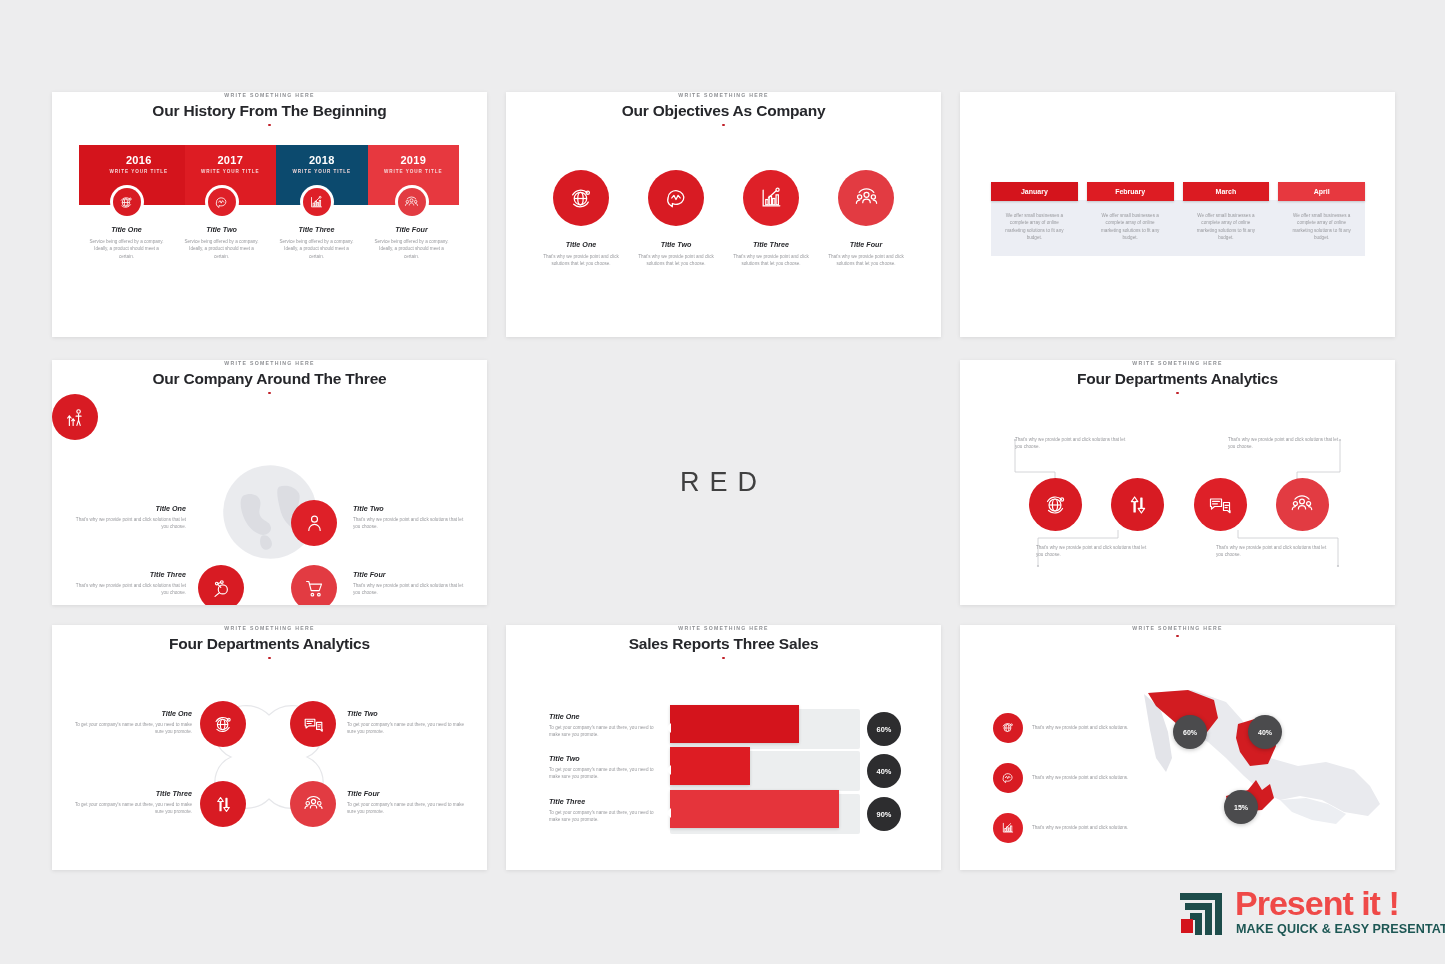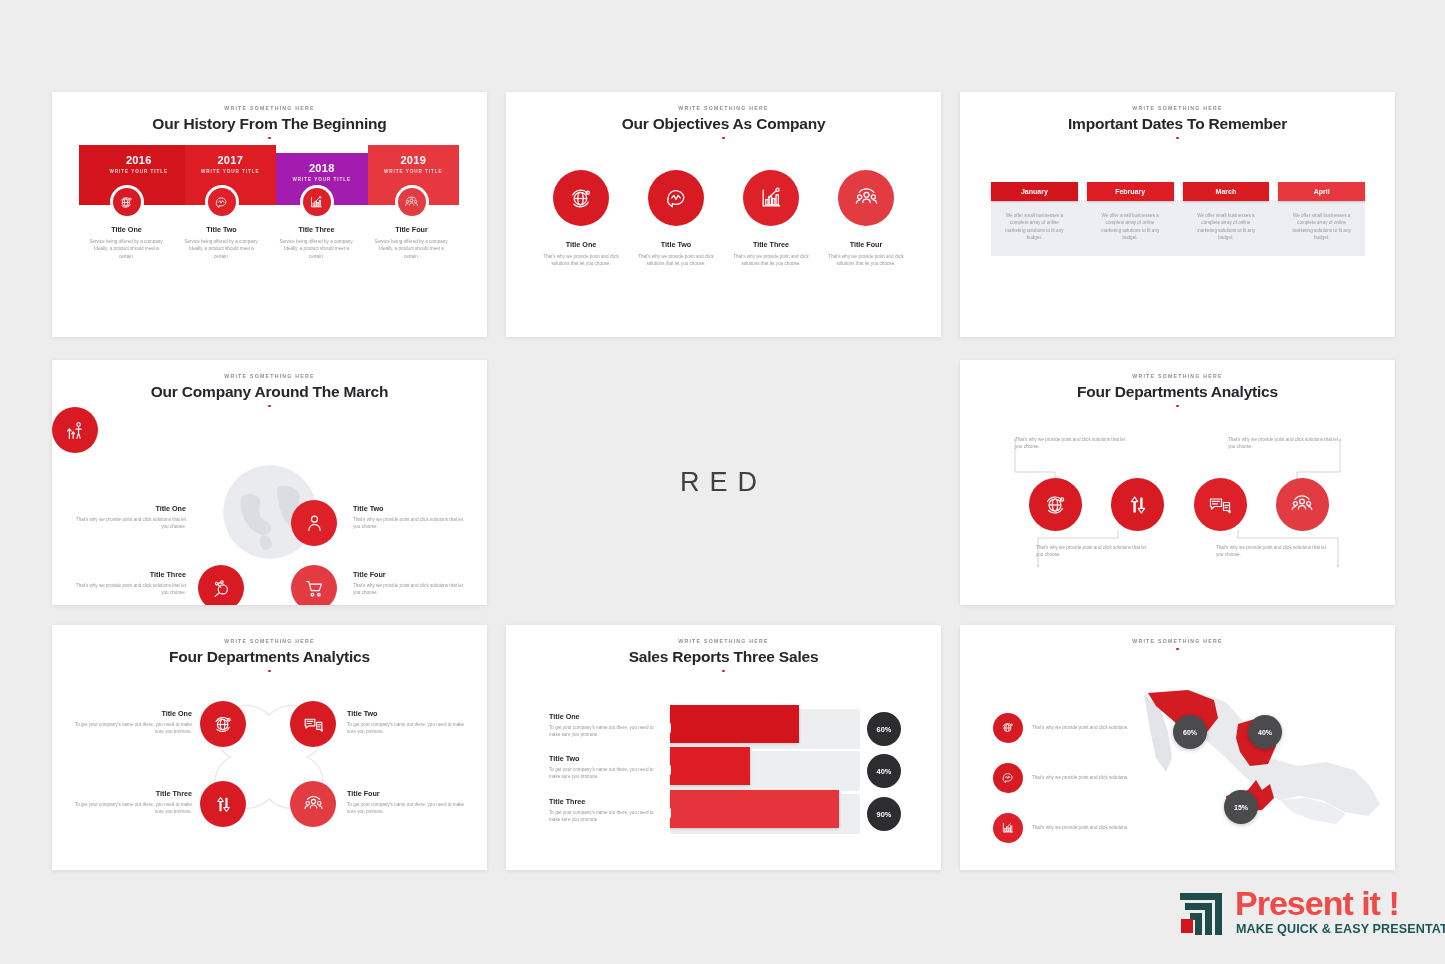--- a/index.html
+++ b/index.html
@@ -34,44 +34,44 @@
     font-weight:700;
     color:#26272b;
     letter-spacing:-0.2px;
     margin-top:4px;
     white-space:nowrap;
   }
   .dot {
     width:2.6px; height:2.6px; border-radius:50%;
     background:#c0202a; margin:3.5px auto 0;
   }
-  .head { padding-top:13px; }
+  .head { }
 
   
   .circ {
     border-radius:50%;
     display:flex; align-items:center; justify-content:center;
     color:#fff;
   }
   .c-dark   { background:#d81b23; }
   .c-mid    { background:#de2028; }
   .c-light  { background:#e23b42; }
 
-  .ttl { font-size:7.2px; font-weight:700; color:#26272b; }
+  .ttl { font-size:7.2px; font-weight:700; color:#26272b;font-style:italic; }
   .body-txt { font-size:4.6px; line-height:1.62; color:#98999d; }
 
   svg.ic { display:block; }
 
   
   #s1 { left:52px; top:92px; width:435px; height:245px; }
   #s1 .bar { position:absolute; left:27px; top:53px; width:380px; height:60px; display:flex; }
   #s1 .seg { flex:1; display:flex; flex-direction:column; align-items:center; padding-top:9px; }
   #s1 .seg:nth-child(1){ background:#d4141c;padding-left:14px; }
   #s1 .seg:nth-child(2){ background:#dd1c23; }
-  #s1 .seg:nth-child(3){ background:#a21caf;margin-top:8px; }
+  #s1 .seg:nth-child(3){ background:#0c4a6e; }
   #s1 .seg:nth-child(4){ background:#e7383f; }
   #s1 .yr { font-size:11px; font-weight:700; color:#fff; letter-spacing:0.3px; }
   #s1 .yt { font-size:4.6px; font-weight:700; color:#f6dadb; letter-spacing:0.95px; margin-top:2.5px; text-transform:uppercase; }
   #s1 .node { position:absolute; top:93px; width:95px; text-align:center; }
   #s1 .ring {
     width:34px;height:34px;border-radius:50%;
     background:#fff; margin:0 auto;
     display:flex;align-items:center;justify-content:center;
   }
   #s1 .ring > div { width:28px;height:28px; }
@@ -366,45 +366,40 @@
             <path d="M5 6.2a9 9 0 0 1 14 0" stroke-linecap="round"></path>
           </svg>
         </div>
         <span class="ttl">Title Four</span>
         <div class="body-txt">That's why we provide point and click solutions that let you choose.</div>
       </div>
     </div>
   </div>
 
   <div class="slide" id="s3">
-    <div class="head">
-      <div class="eyebrow">WRITE SOMETHING HERE</div>
-      <div class="s-title">Important Dates To Remember</div>
-      <div class="dot"></div>
-    </div>
     <div class="tbl">
       <div class="heads">
         <div class="th">January</div>
         <div class="th">February</div>
         <div class="th">March</div>
         <div class="th">April</div>
       </div>
       <div class="cells">
         <div class="td body-txt">We offer small businesses a complete array of online marketing solutions to fit any budget.</div>
         <div class="td body-txt">We offer small businesses a complete array of online marketing solutions to fit any budget.</div>
         <div class="td body-txt">We offer small businesses a complete array of online marketing solutions to fit any budget.</div>
         <div class="td body-txt">We offer small businesses a complete array of online marketing solutions to fit any budget.</div>
       </div>
     </div>
   </div>
 
   <div class="slide" id="s4">
     <div class="head">
       <div class="eyebrow">WRITE SOMETHING HERE</div>
-      <div class="s-title">Our Company Around The March</div>
+      <div class="s-title">Our Company Around The Three</div>
       <div class="dot"></div>
     </div>
 
     <svg class="globe" viewBox="0 0 120 120">
       <circle cx="60" cy="60" r="52" fill="#e7e8ec"></circle>
       <path d="M30 42c7-4 15-2 18 3 4 7-2 13 1 19 3 7 11 6 12 13 1 6-6 10-12 8-9-3-16-12-19-21-3-8-4-18 0-22z" fill="#d6d8de"></path>
       <path d="M70 32c8-3 18 0 22 7 3 6-2 12 0 18 2 7 9 9 8 16-1 6-8 8-14 5-8-4-13-13-15-22-2-8-5-21-1-24z" fill="#d6d8de"></path>
       <path d="M52 86c5-1 9 3 10 8 1 4-2 8-6 8s-7-4-7-9c0-4 1-7 3-7z" fill="#d6d8de"></path>
     </svg>
 

